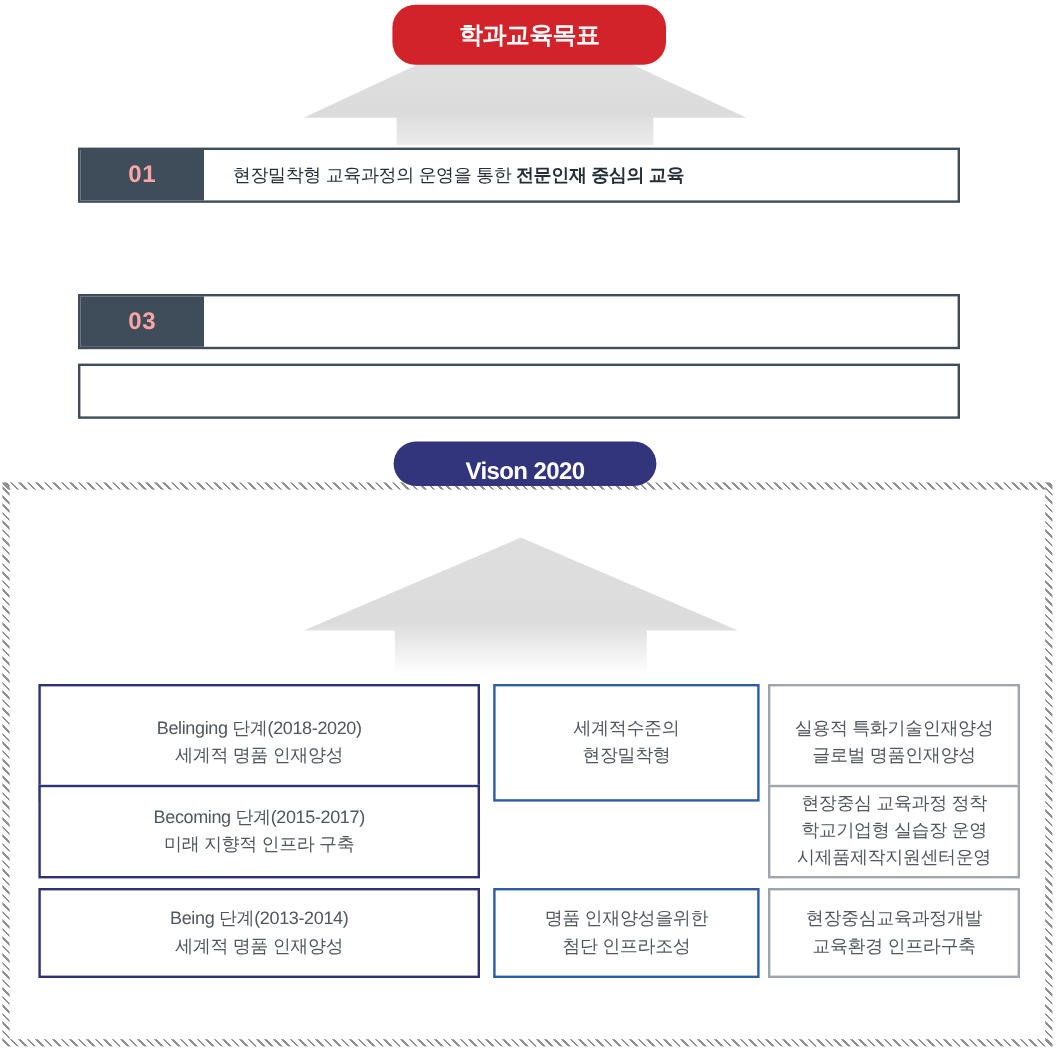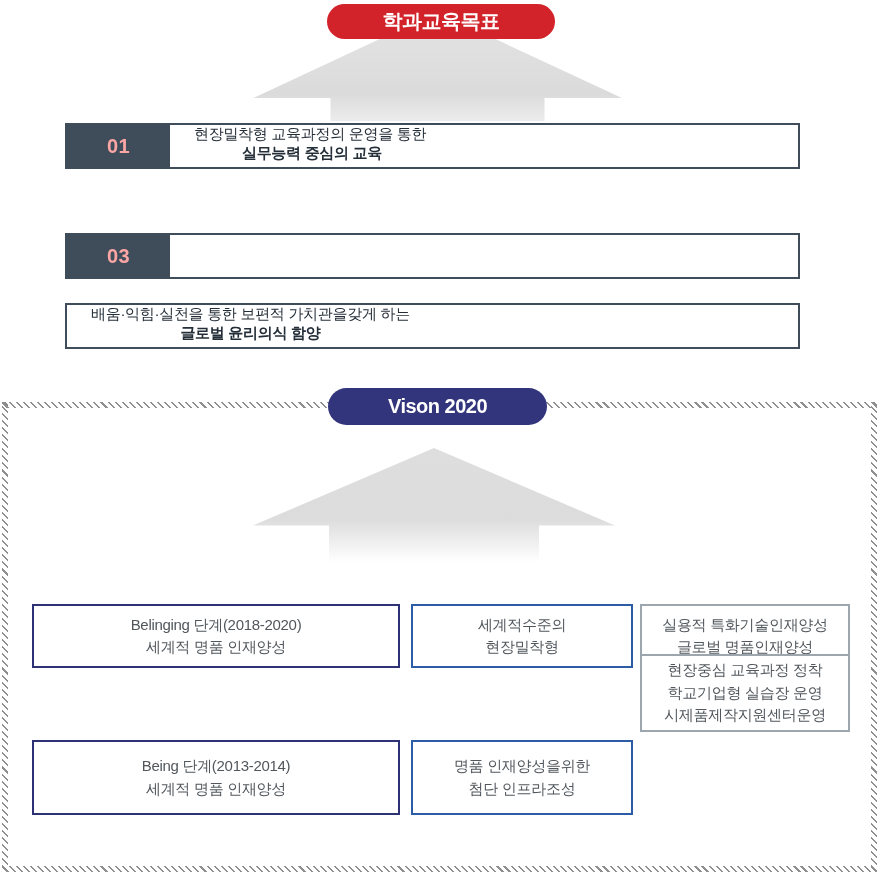--- a/index.html
+++ b/index.html
@@ -3,96 +3,99 @@
 <meta charset="utf-8">
 <style>
   html,body { margin:0; padding:0; background:#fff; }
   body { font-family:"Liberation Sans","DejaVu Sans",sans-serif; }
   .page { position:relative; width:880px; height:882px; background:#fff; overflow:hidden; }
 
   
   .badge { position:absolute; border-radius:19px; color:#fff; font-weight:bold;
            font-size:20px; display:flex; align-items:center; justify-content:center;
            z-index:5; letter-spacing:-0.5px; }
-  .badge-red    { left:327px; top:4px;   width:228px; height:35px; background:var(--red,#d2232a); }
-  .badge-indigo { left:328px; top:388px; width:219px; height:37px; background:var(--indigo,#32357b); }
+  .badge-red    { left:327px; top:4px;   width:228px; height:50px; background:var(--red,#d2232a); }
+  .badge-indigo { left:328px; top:368px; width:219px; height:37px; background:var(--indigo,#32357b);align-items:flex-end; }
 
   
   .arrow { position:absolute; z-index:1; }
   .arrow1 { left:253px; top:12px; width:369px; height:109px;
             background:linear-gradient(180deg,#e4e4e4 0%,#dbdbdb 75%,#ececec 100%);
             clip-path:polygon(50% 0,100% 79%,79% 79%,79% 100%,21% 100%,21% 79%,0 79%); }
   .arrow2 { left:253px; top:448px; width:362px; height:114px;
             background:linear-gradient(180deg,#dedede 0%,#dcdcdc 62%,rgba(240,240,240,0));
             clip-path:polygon(50% 0,100% 68%,79% 68%,79% 100%,21% 100%,21% 68%,0 68%); }
 
   
   .goal-row { position:absolute; left:65px; width:735px; height:46px; box-sizing:border-box;
               border:2px solid var(--slate,#3f4d5a); background:#fff; display:flex; z-index:2; }
-  .gr1{top:123px} .gr2{top:183px} .gr3{top:233px} .gr4{top:303px}
+  .gr1{top:123px} .gr2{top:183px} .gr3{top:245px} .gr4{top:303px}
   .goal-num { flex:none; width:103px; background:var(--slate,#3f4d5a); color:#fca5a5;
               display:flex; align-items:center; justify-content:center;
               font-size:20px; font-weight:bold; letter-spacing:0.5px; }
   .goal-text { display:flex; align-items:center; padding-left:24px; font-size:15px;
-               color:#242e38; letter-spacing:-0.3px; white-space:pre;flex-direction:column; }
+               color:#242e38; letter-spacing:-0.3px; white-space:pre; }
   .goal-text .bold { font-weight:bold; }
 
   
   .hatch { position:absolute; z-index:0;
            background:repeating-linear-gradient(45deg,transparent 0 3.5px,#8f8f8f 3.5px 5px); }
   .hatch-top    { left:2px;   top:402px; width:875px; height:6px; }
   .hatch-bottom { left:2px;   top:866px; width:875px; height:6px; }
   .hatch-left   { left:2px;   top:402px; width:6px;  height:470px; }
   .hatch-right  { left:871px; top:402px; width:6px;  height:470px; }
 
   
   .vbox { position:absolute; box-sizing:border-box; background:#fff; z-index:2;
           display:flex; align-items:center; justify-content:center; text-align:center;
           font-size:15px; color:#51575d; line-height:1.5; letter-spacing:-0.3px; }
   .vbox span { white-space:pre-line; }
   .c1{left:32px;  width:368px} .c2{left:411px; width:222px} .c3{left:640px; width:210px}
-  .vr1{top:604px; height:64px} .vr2{top:654px; height:78px} .vr3{top:740px; height:75px}
+  .vr1{top:570px; height:98px} .vr2{top:654px; height:78px} .vr3{top:740px; height:75px}
   .b-navy{border:2px solid var(--navy,#2d3274)}
   .b-blue{border:2px solid var(--blue,#2d5ca6)}
   .b-gray{border:2px solid var(--gray,#9ca6ac)}
 </style>
 </head>
 <body>
 
 <div class="page">
 
   <div class="badge badge-red">
     <span>학과교육목표</span>
   </div>
   <div class="arrow arrow1"></div>
 
   <div class="goal-row gr1">
     <div class="goal-num">01</div>
-    <div class="goal-text"><span>현장밀착형 교육과정의 운영을 통한 </span><span class="bold">실무능력 중심의 교육</span></div>
+    <div class="goal-text"><span>현장밀착형 교육과정의 운영을 통한 </span><span class="bold">전문인재 중심의 교육</span></div>
   </div>
   <div class="goal-row gr3">
     <div class="goal-num">03</div>
   </div>
   <div class="goal-row gr4">
-    <div class="goal-text"><span>배움·익힘·실천을 통한 보편적 가치관을갖게 하는</span><span class="bold">글로벌 윤리의식 함양</span></div>
   </div>
 
   <div class="hatch hatch-top"></div>
   <div class="hatch hatch-bottom"></div>
   <div class="hatch hatch-left"></div>
   <div class="hatch hatch-right"></div>
 
   <div class="badge badge-indigo">
     <span>Vison 2020</span>
   </div>
   <div class="arrow arrow2"></div>
 
   <div class="vbox c1 vr1 b-navy">
       <span>Belinging 단계(2018-2020)
 세계적 명품 인재양성</span>
+    </div>
+  <div class="vbox c1 vr2 b-navy">
+      <span>Becoming 단계(2015-2017)
+미래 지향적 인프라 구축</span>
     </div>
   <div class="vbox c1 vr3 b-navy">
       <span>Being 단계(2013-2014)
 세계적 명품 인재양성</span>
     </div>
 
   <div class="vbox c2 vr1 b-blue">
       <span>세계적수준의
 현장밀착형</span>
     </div>
@@ -103,14 +106,18 @@
 
   <div class="vbox c2 vr3 b-blue">
       <span>명품 인재양성을위한
 첨단 인프라조성</span>
     </div>
   <div class="vbox c3 vr2 b-gray">
       <span>현장중심 교육과정 정착
 학교기업형 실습장 운영
 시제품제작지원센터운영</span>
     </div>
+  <div class="vbox c3 vr3 b-gray">
+      <span>현장중심교육과정개발
+교육환경 인프라구축</span>
+    </div>
 
 </div>
 
 </body></html>

